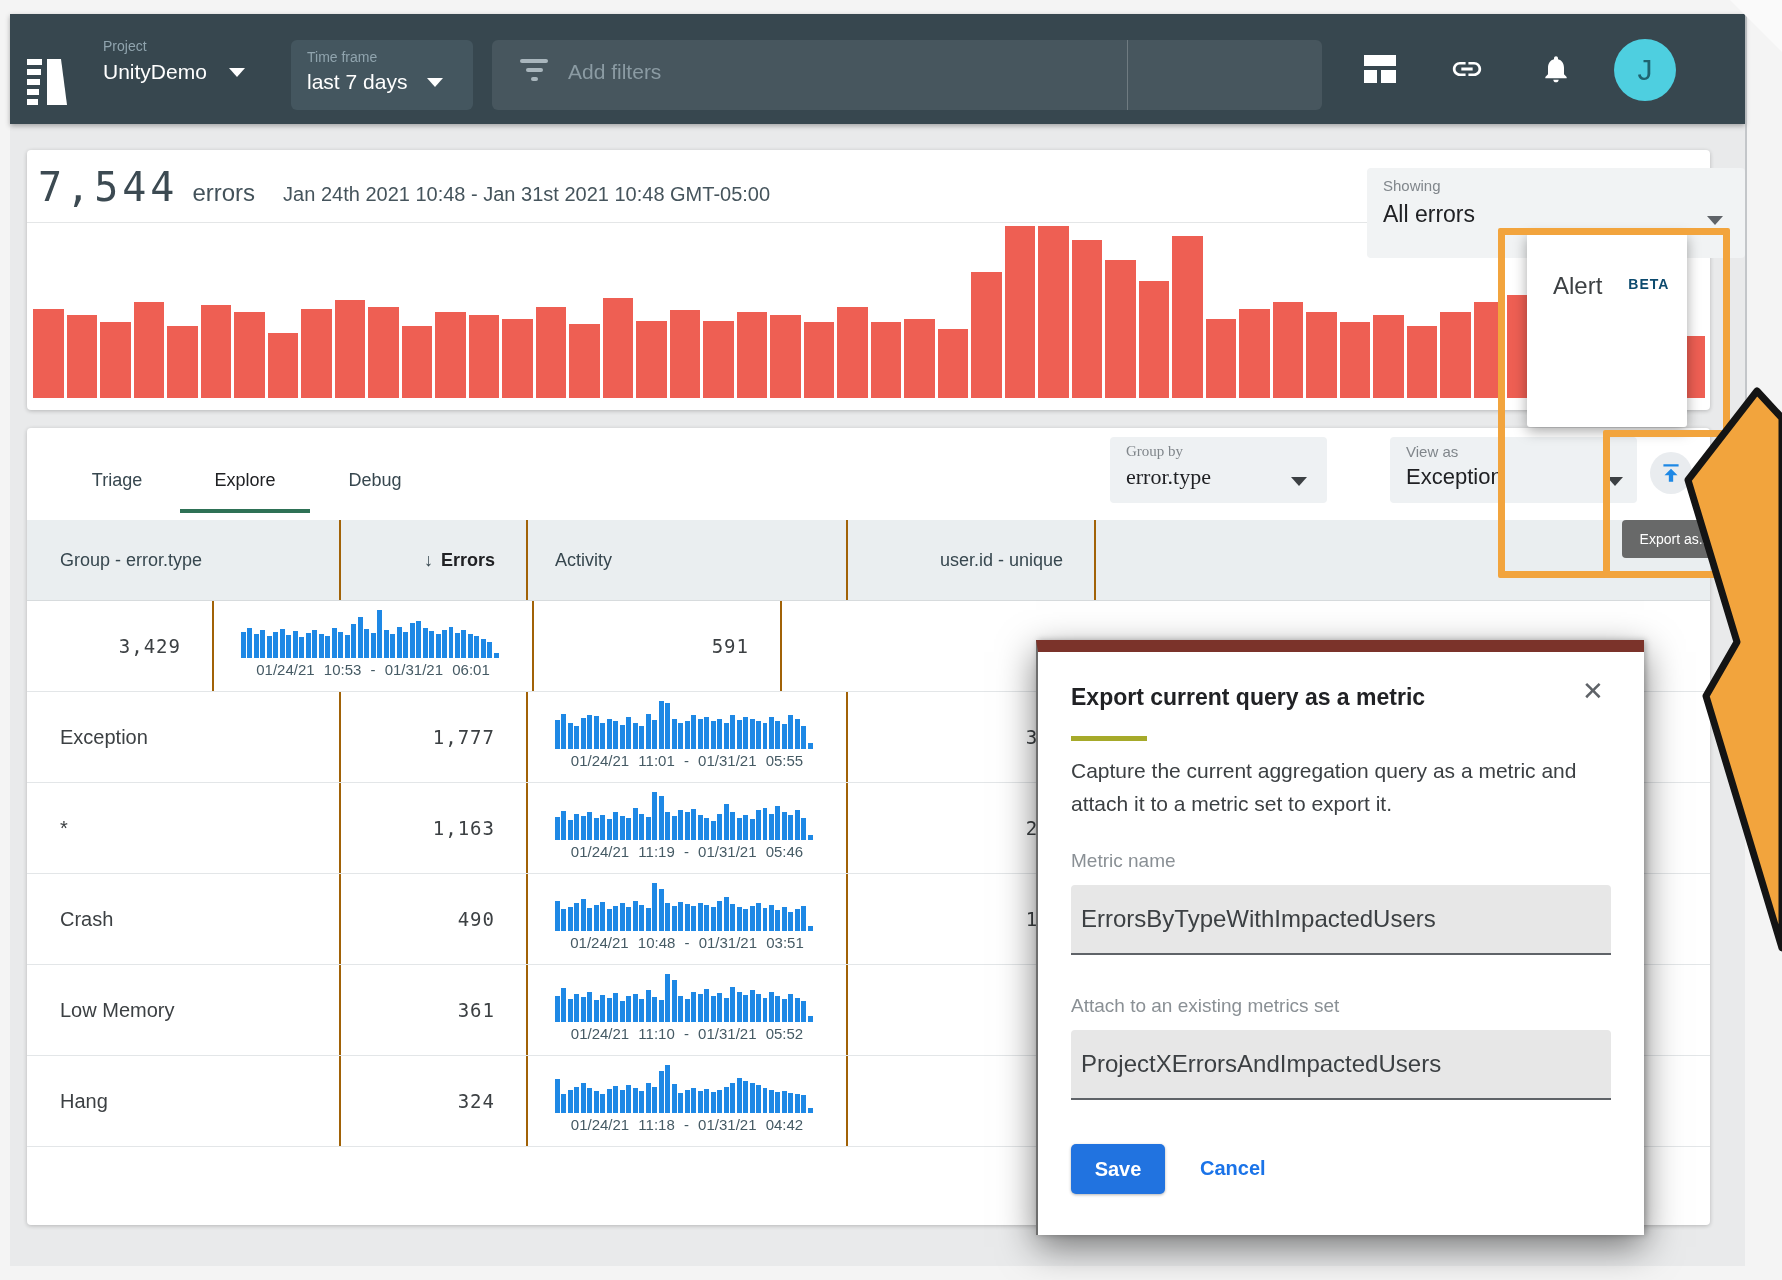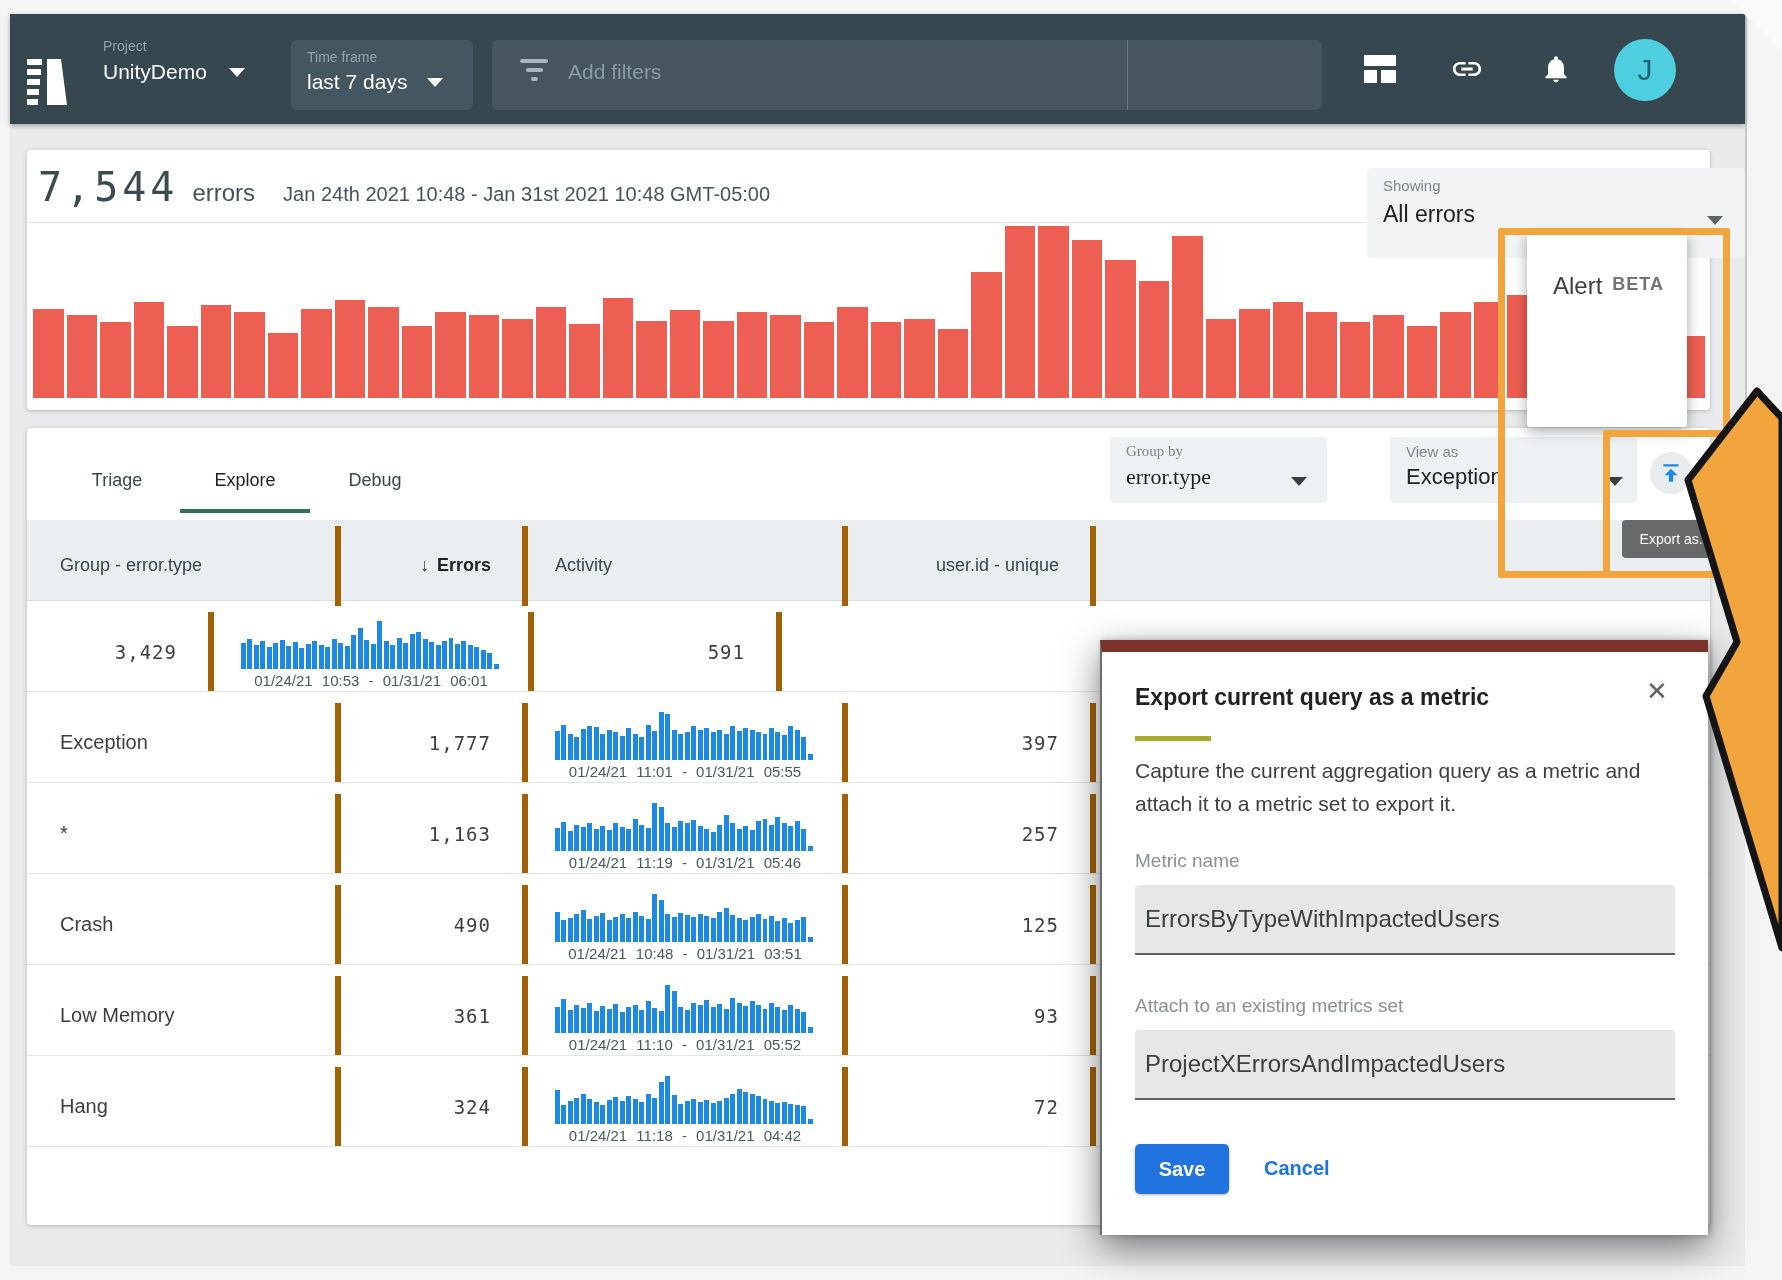--- a/index.html
+++ b/index.html
@@ -45,21 +45,21 @@
   
   #error-histogram{left:6px;top:76px;width:1672px;height:172px;display:flex;
     align-items:flex-end;gap:3px;}
   #error-histogram .bar{flex:1;background:#ee5f53;}
 
   
   #export-menu{left:1527px;top:233px;width:160px;height:194px;background:#fff;border-radius:3px;
     box-shadow:0 4px 14px rgba(0,0,0,.35);z-index:30;padding-top:9px;box-sizing:border-box;}
   .menu-item{height:88px;display:flex;align-items:center;padding-left:26px;font-size:24px;color:#3c4043;}
   .menu-item.hl{background:#ececec;}
-  .menu-badge{font-size:18px;font-weight:bold;color:#737373;margin-left:10px;letter-spacing:1px;
+  .menu-badge{font-size:14px;font-weight:bold;color:#0c4a6e;margin-left:26px;letter-spacing:1px;
     position:relative;top:-2px;}
 
   
   .tab{position:absolute;top:17px;height:70px;display:flex;align-items:center;justify-content:center;
     font-size:18px;color:#37474f;}
   #tab-underline{left:153px;top:81px;width:130px;height:4px;background:#2e7156;}
 
   
   #groupby-box{left:1083px;top:9px;width:217px;height:66px;background:#eef1f3;font-family:Liberation Serif, serif;}
   #viewas-box{left:1363px;top:9px;width:247px;height:66px;background:#eef1f3;}
@@ -73,34 +73,34 @@
     border-radius:4px;color:#fff;font-size:14px;display:flex;align-items:center;justify-content:center;
     z-index:25;}
 
   
   #tbl{left:0;top:92px;width:1683px;}
   .t-head{display:flex;height:80px;background:#eaeef0;border-bottom:1px solid #d7dbdd;
     align-items:center;font-size:18px;color:#37474f;}
   .t-row{display:flex;height:90px;border-bottom:1px solid #e3e6e8;background:#fff;align-items:stretch;}
   .c0{width:314px;} .c1{width:187px;} .c2{width:320px;} .c3{width:248px;} .c4{flex:1;}
   .cell{box-sizing:border-box;position:relative;}
-  .bdr{border-right:6px solid #a16207;margin-top:11px;}
+  .bdr{border-right:2px solid #a16207;}
   .hc{padding:0 20px;display:flex;align-items:center;height:100%;}
   .right{justify-content:flex-end;}
   .grp{display:flex;align-items:center;padding-left:33px;font-size:20px;color:#3c4043;height:100%;}
   .num{display:flex;align-items:center;justify-content:flex-end;padding-right:31px;height:100%;
     font-size:19px;color:#3c4043;font-family:"DejaVu Sans Mono",monospace;letter-spacing:1px;}
   .spark{position:absolute;left:27px;top:9px;width:258px;height:48px;display:flex;
     align-items:flex-end;gap:1.5px;}
   .spark i{flex:1;background:#1e88e5;display:block;}
   .spark-date{position:absolute;left:0;top:60px;width:100%;text-align:center;font-size:15px;
     color:#455a64;word-spacing:5px;}
 
   
-  #dialog{left:1100px;top:640px;width:608px;height:595px;background:#fff;z-index:20;
+  #dialog{left:1036px;top:640px;width:608px;height:595px;background:#fff;z-index:20;
     border-top:12px solid #7b332a;border-left:2px solid #6e6e6e;box-sizing:border-box;
     box-shadow:0 12px 35px rgba(0,0,0,.5),2px 0 6px rgba(0,0,0,.25);}
   #dlg-title{left:33px;top:32px;font-size:23px;font-weight:bold;color:#202124;}
   #dlg-close{left:544px;top:24px;font-size:26px;color:#5f6368;}
   #dlg-underline{left:33px;top:84px;width:76px;height:5px;background:#a6aa2a;}
   #dlg-body{left:33px;top:102px;width:534px;font-size:21px;color:#3c4043;line-height:33px;}
   .dlg-label{font-size:19px;color:#8a9095;}
   #dlg-label1{left:33px;top:198px;}
   #dlg-label2{left:33px;top:343px;}
   .dlg-input{position:absolute;left:33px;width:540px;height:70px;background:#e7e7e7;

